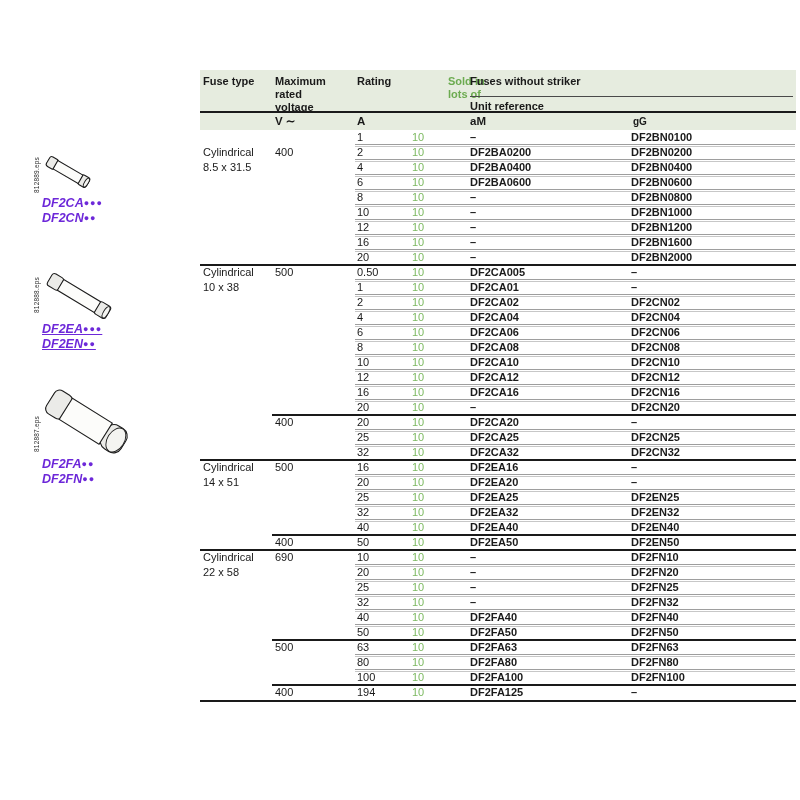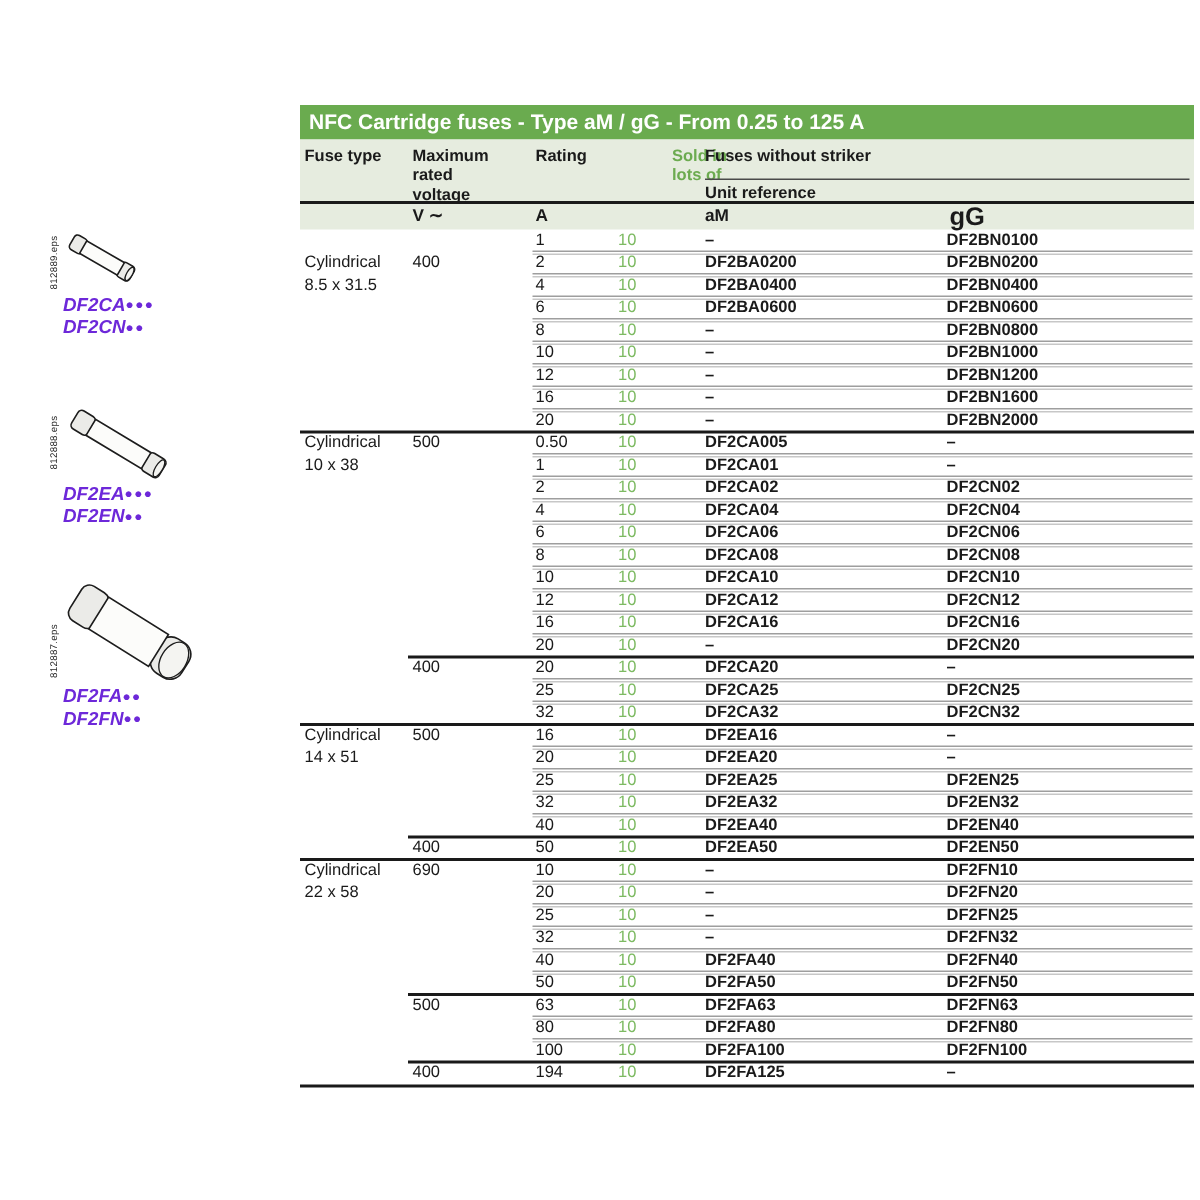--- a/index.html
+++ b/index.html
@@ -16,21 +16,21 @@
   .h-volt{left:75px;top:5px;width:62px;}
   .h-rating{left:140px;top:5px;margin-left:17px;}
   .h-sold{left:212px;top:5px;width:52px;color:#6cab50;margin-left:36px;}
   .h-striker{left:270px;top:5px;}
   .striker-line{position:absolute;left:270px;right:3px;top:26px;height:1px;background:#4a4a4a;}
   .h-unitref{left:270px;top:30px;}
   .head-black-line{position:absolute;left:0;right:0;top:41px;height:2px;background:#1a1a1a;}
   .h-vunit{left:75px;top:45px;font-size:11.5px;}
   .h-aunit{left:157px;top:45px;font-size:11.5px;}
   .h-am{left:270px;top:45px;font-size:11.5px;}
-  .h-gg{left:433px;top:45px;font-size:17px;text-align:right;}
+  .h-gg{left:433px;top:45px;font-size:10px;text-align:right;}
 
   .tbody{position:relative;}
   .trow{position:relative;display:flex;height:15px;font-size:11px;line-height:15px;}
   .cell{box-sizing:border-box;overflow:visible;white-space:nowrap;}
   .c-type{width:72px;padding-left:3px;}
   .c-volt{width:83px;padding-left:3px;}
   .c-rate{width:55px;padding-left:2px;}
   .c-lots{width:58px;padding-left:2px;color:#7dba62;}
   .c-am{width:163px;padding-left:2px;font-weight:bold;}
   .c-gg{flex:1;font-weight:bold;}
@@ -50,21 +50,21 @@
   .f1{left:44px;top:165px;transform:rotate(30deg);}
   .f2{left:44px;top:287px;transform:rotate(31deg);}
   .f3{left:43px;top:407px;transform:rotate(32deg);}
   .cap{fill:#ebebe8;stroke:#1d1d1d;stroke-width:1.1;}
   .bodyr{fill:#fcfcfa;stroke:#1d1d1d;stroke-width:1.1;}
   .face{fill:#f4f4f1;stroke:#1d1d1d;stroke-width:0.9;}
   .ref-labels{position:absolute;font-style:italic;font-weight:bold;font-size:12.5px;
               line-height:15px;color:#6d28d9;}
   .dots{font-size:9px;letter-spacing:1px;vertical-align:1px;}
   .rl1{left:42px;top:196px;}
-  .rl2{left:42px;top:322px;}
+  .rl2{left:42px;top:322px;text-decoration:underline;}
   .rl3{left:42px;top:457px;}
   .e1{left:33px;top:193px;}
   .e2{left:33px;top:313px;}
   .e3{left:33px;top:452px;}
 </style>
 </head>
 <body>
 
 <div id="page">
 
@@ -98,21 +98,20 @@
     <rect x="64" y="1.5" width="23" height="27" rx="9" class="cap"></rect>
     <rect x="19" y="2.5" width="47" height="25" class="bodyr"></rect>
     <ellipse cx="78" cy="15" rx="8.5" ry="13" class="face"></ellipse>
   </svg>
   <div class="ref-labels rl3">
     <div><span>DF2FA</span><span class="dots">●●</span></div>
     <div><span>DF2FN</span><span class="dots">●●</span></div>
   </div>
 
   <div class="table-wrap">
-    <div class="title-bar">NFC Cartridge fuses - Type aM / gG - From 0.25 to 125 A</div>
 
     <div class="thead">
       <div class="hcell h-fuse">Fuse type</div>
       <div class="hcell h-volt">
         <div>Maximum</div>
         <div>rated</div>
         <div>voltage</div>
       </div>
       <div class="hcell h-rating">Rating</div>
       <div class="hcell h-sold">

